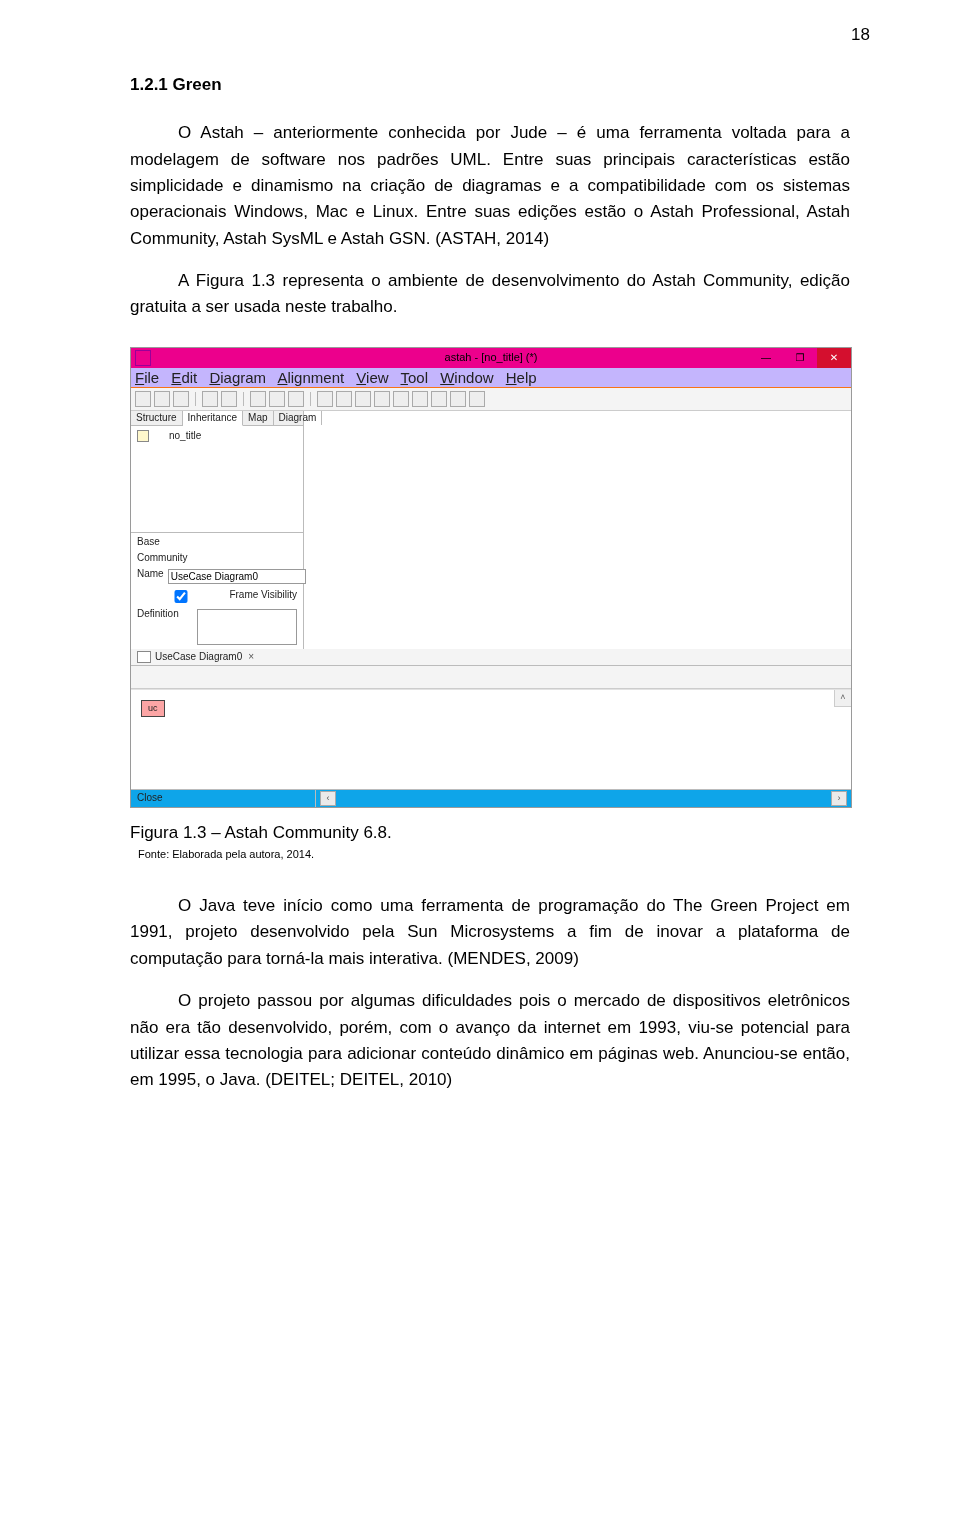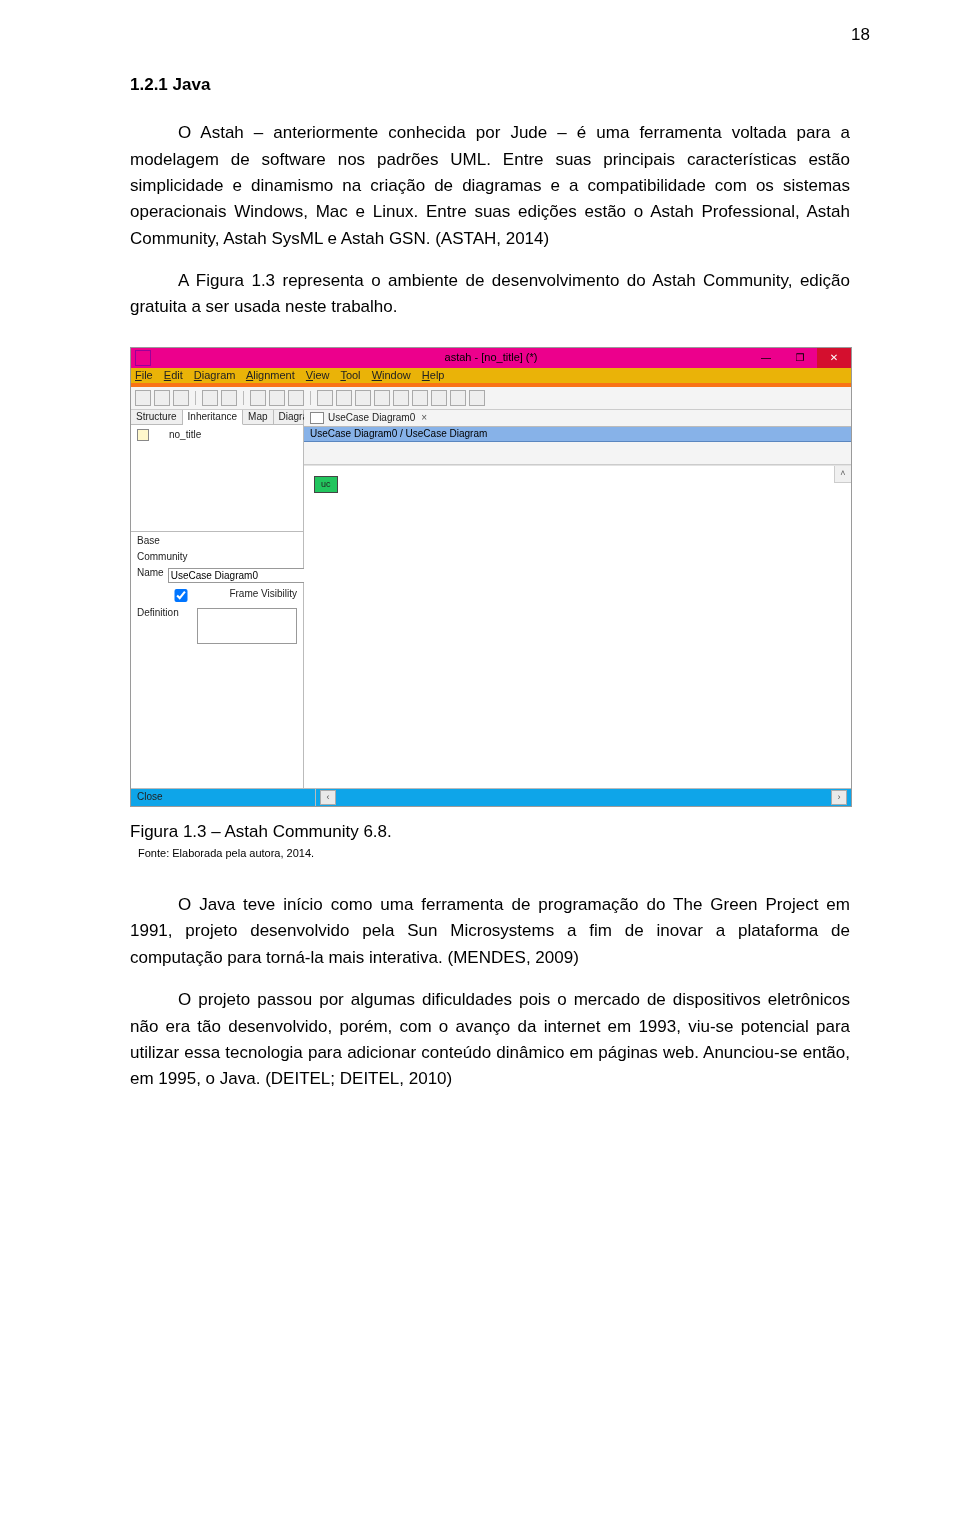--- a/index.html
+++ b/index.html
@@ -13,60 +13,60 @@
   .figcap{font-size:17px;margin:4px 0 0 0;}
   .figsrc{font-size:11px;margin:0 0 30px 8px;}
 
   
   .astah{border:1px solid #9a9a9a;width:720px;font-family:"Segoe UI",Tahoma,sans-serif;font-size:11px;color:#222;background:#fff;line-height:1;}
   .astah-titlebar{background:#ec008c;color:#000;height:20px;display:flex;align-items:center;justify-content:center;position:relative;font-size:11px;}
   .astah-titlebar .winbtns{position:absolute;right:0;top:0;display:flex;height:100%;}
   .astah-titlebar .winbtns span{width:34px;display:flex;align-items:center;justify-content:center;font-size:10px;color:#000;}
   .astah-titlebar .winbtns .close{background:#d40f2e;color:#fff;}
   .astah-titlebar .appicon{position:absolute;left:4px;top:2px;width:14px;height:14px;border:1px solid #909;}
-  .astah-menu{background:#eab308;padding:2px 4px;border-bottom:4px solid #f97316;font-size:11px;}
+  .astah-menu{background:#c4b5fd;padding:2px 4px;border-bottom:1px solid #f97316;font-size:15px;}
   .astah-menu span{margin-right:8px;}
   .astah-menu span u{text-decoration:underline;}
   .astah-tb{background:#f4f4f4;border-bottom:1px solid #ccc;padding:2px 4px;height:18px;display:flex;gap:3px;align-items:center;}
   .astah-tb .ic{width:14px;height:14px;border:1px solid #aaa;background:#eee;display:inline-block;}
   .astah-tb .sep{width:1px;height:14px;background:#bbb;margin:0 3px;}
-  .astah-body{display:flex;height:378px;}
+  .astah-body{display:flex;height:378px;flex-direction:column;}
   .astah-left{width:172px;border-right:1px solid #bbb;display:flex;flex-direction:column;}
   .lefttabs{display:flex;border-bottom:1px solid #bbb;font-size:10px;background:#efefef;}
   .lefttabs div{padding:2px 5px;border-right:1px solid #bbb;}
   .lefttabs .active{background:#fff;border-bottom:1px solid #fff;margin-bottom:-1px;}
   .treearea{flex:0 0 98px;padding:4px 6px;font-size:10px;border-bottom:1px solid #bbb;background:#fff;}
   .treearea .node{display:flex;align-items:center;gap:20px;}
   .treearea .foldericon{width:10px;height:10px;border:1px solid #888;background:#fff8cc;}
   .props{flex:1;padding:4px 6px;font-size:10px;background:#fff;display:flex;flex-direction:column;gap:6px;}
   .props .row{display:flex;align-items:flex-start;gap:4px;}
   .props .lbl{width:56px;}
   .props input{font-size:10px;border:1px solid #999;height:13px;flex:1;padding:0 2px;}
   .props .def{flex:1;border:1px solid #999;height:34px;}
   .astah-right{flex:1;display:flex;flex-direction:column;}
   .doctab{display:flex;align-items:center;gap:4px;padding:2px 6px;border-bottom:1px solid #bbb;background:#f4f4f4;font-size:10px;}
   .doctab .tabicon{width:12px;height:10px;border:1px solid #888;background:#fff;}
   .doctab .x{margin-left:2px;color:#555;}
   .crumb{background:#87b2e8;color:#000;padding:2px 6px;font-size:10px;border-bottom:1px solid #5a86bf;}
   .dtb{background:#f4f4f4;border-bottom:1px solid #ccc;padding:2px 4px;height:18px;display:flex;gap:3px;align-items:center;}
   .canvas{flex:1;background:#fff;position:relative;border-top:1px solid #e2e2e2;}
-  .canvas .ucbox{position:absolute;top:10px;left:10px;border:1px solid #444;padding:3px 6px;font-size:9px;background:#22c55e;}
+  .canvas .ucbox{position:absolute;top:10px;left:10px;border:1px solid #444;padding:3px 6px;font-size:9px;background:#fca5a5;}
   .canvas .sbtop{position:absolute;top:0;right:0;width:16px;height:16px;border-left:1px solid #ccc;border-bottom:1px solid #ccc;background:#f0f0f0;display:flex;align-items:center;justify-content:center;font-size:9px;color:#666;}
   .astah-status{display:flex;border-top:1px solid #bbb;font-size:10px;height:17px;background:#0ea5e9;}
   .astah-status .leftcell{width:172px;border-right:1px solid #bbb;padding:2px 6px;display:flex;align-items:center;}
   .astah-status .scrolltrack{flex:1;display:flex;align-items:center;justify-content:flex-start;gap:2px;padding:0 4px;}
   .astah-status .sbbtn{width:14px;height:13px;border:1px solid #aaa;background:#eaeaea;display:flex;align-items:center;justify-content:center;font-size:9px;color:#555;}
 </style>
 </head>
 <body>
 
 <div class="page">
   <div class="page-num">18</div>
 
-  <p class="h2">1.2.1 Java</p>
+  <p class="h2">1.2.1 Green</p>
 
   <p class="body indent">O Astah – anteriormente conhecida por Jude – é uma ferramenta voltada para a modelagem de software nos padrões UML. Entre suas principais características estão simplicidade e dinamismo na criação de diagramas e a compatibilidade com os sistemas operacionais Windows, Mac e Linux. Entre suas edições estão o Astah Professional, Astah Community, Astah SysML e Astah GSN. (ASTAH, 2014)</p>
   <p class="body indent">A Figura 1.3 representa o ambiente de desenvolvimento do Astah Community, edição gratuita a ser usada neste trabalho.</p>
 
   <div class="figure">
     <div class="astah">
 
       <div class="astah-titlebar">
         <span class="appicon"></span>
         <span>astah - [no_title] (*)</span>
@@ -146,21 +146,20 @@
             </div>
           </div>
         </div>
 
         <div class="astah-right">
           <div class="doctab">
             <span class="tabicon"></span>
             <span>UseCase Diagram0</span>
             <span class="x">×</span>
           </div>
-          <div class="crumb">UseCase Diagram0 / UseCase Diagram</div>
           <div class="dtb">
             <span class="ic"></span>
             <span class="ic"></span>
             <span class="ic"></span>
             <span class="ic"></span>
             <span class="ic"></span>
             <span class="ic"></span>
             <span class="ic"></span>
             <span class="ic"></span>
             <span class="ic"></span>

